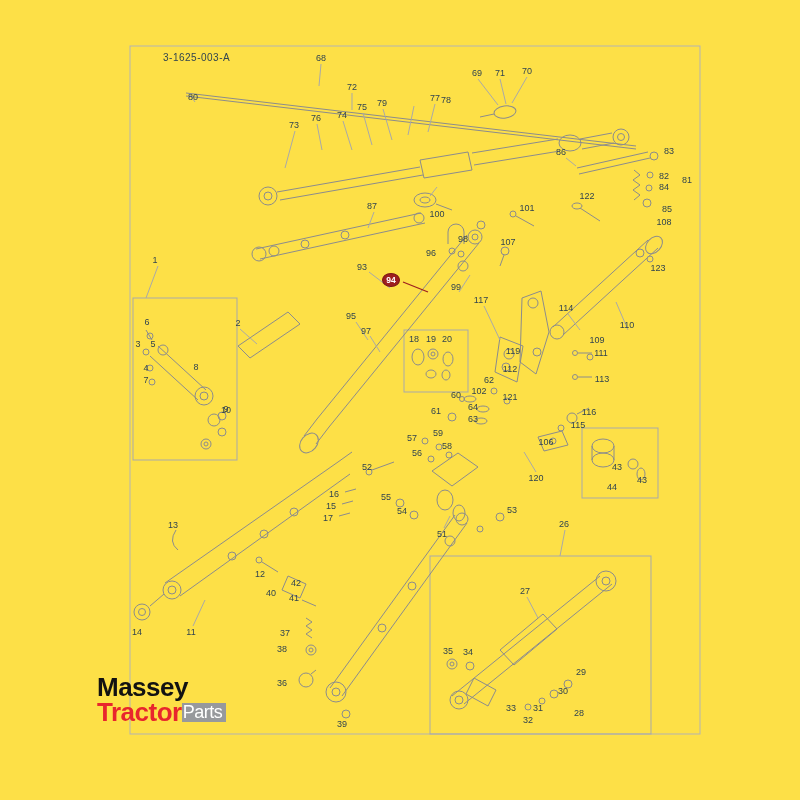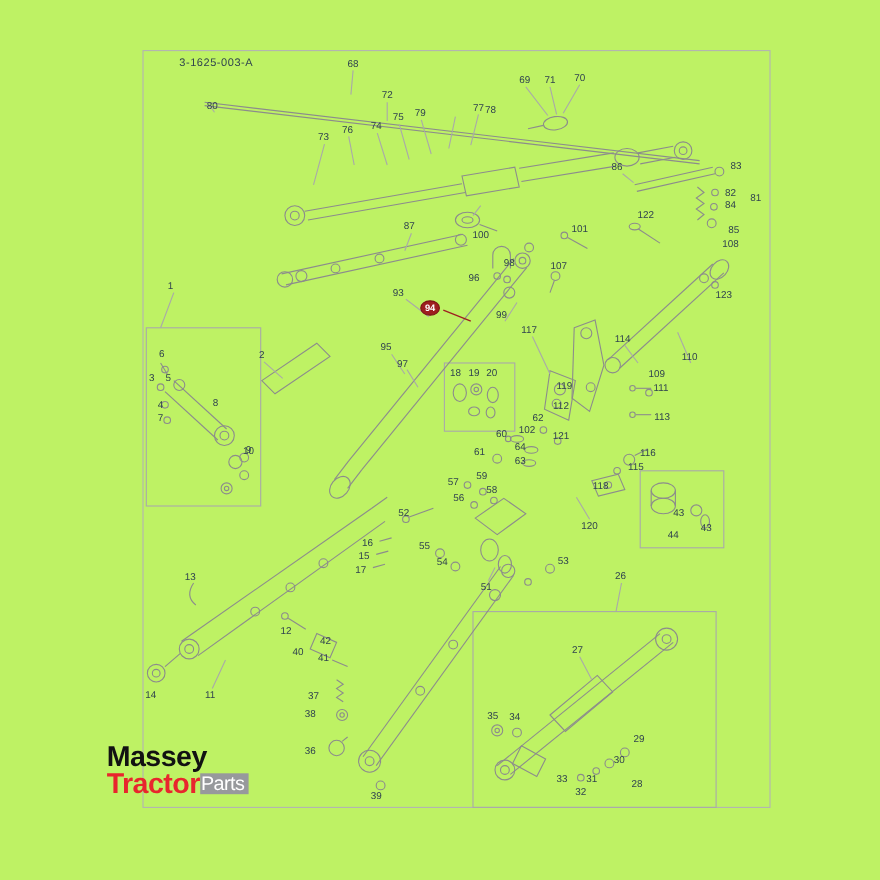--- a/index.html
+++ b/index.html
@@ -1,16 +1,16 @@
 <!DOCTYPE html>
 <html><head>
 <meta charset="utf-8">
 <style>
   html,body{margin:0;padding:0;background:#ffffff;}
-  .page{position:relative;width:800px;height:800px;background:#bef264;
+  .page{position:relative;width:800px;height:800px;background:#fde047;
         font-family:"Liberation Sans",sans-serif;overflow:hidden;}
   .artwork{position:absolute;left:0;top:0;}
   .labels-layer{position:absolute;left:0;top:0;width:664px;height:800px;}
   .part-label{position:absolute;transform:translate(-50%,-50%);
         font-size:9px;color:#31444f;white-space:nowrap;line-height:1;}
   .part-label.highlight{background:#9e1f1f;color:#ffffff;border:1.5px solid #7c1414;
         border-radius:50%;width:16px;height:12px;display:flex;align-items:center;
         justify-content:center;font-size:8.5px;font-weight:bold;}
   .drawing-number{position:absolute;left:163px;top:52px;font-size:10px;
         color:#31444f;letter-spacing:.5px;}
@@ -336,21 +336,21 @@
       <span class="part-label" style="left: 473px; top: 407px;">64</span>
       <span class="part-label" style="left: 473px; top: 419px;">63</span>
       <span class="part-label" style="left: 436px; top: 411px;">61</span>
       <span class="part-label" style="left: 589px; top: 412px;">116</span>
       <span class="part-label" style="left: 578px; top: 425px;">115</span>
       <span class="part-label" style="left: 226px; top: 409px;">9</span>
       <span class="part-label" style="left: 226px; top: 410px;">10</span>
       <span class="part-label" style="left: 438px; top: 433px;">59</span>
       <span class="part-label" style="left: 412px; top: 438px;">57</span>
       <span class="part-label" style="left: 447px; top: 446px;">58</span>
-      <span class="part-label" style="left: 546px; top: 442px;">118</span>
+      <span class="part-label" style="left: 546px; top: 442px;">106</span>
       <span class="part-label" style="left: 417px; top: 453px;">56</span>
       <span class="part-label" style="left: 617px; top: 467px;">43</span>
       <span class="part-label" style="left: 612px; top: 487px;">44</span>
       <span class="part-label" style="left: 642px; top: 480px;">43</span>
       <span class="part-label" style="left: 367px; top: 467px;">52</span>
       <span class="part-label" style="left: 536px; top: 478px;">120</span>
       <span class="part-label" style="left: 334px; top: 494px;">16</span>
       <span class="part-label" style="left: 331px; top: 506px;">15</span>
       <span class="part-label" style="left: 328px; top: 518px;">17</span>
       <span class="part-label" style="left: 386px; top: 497px;">55</span>

